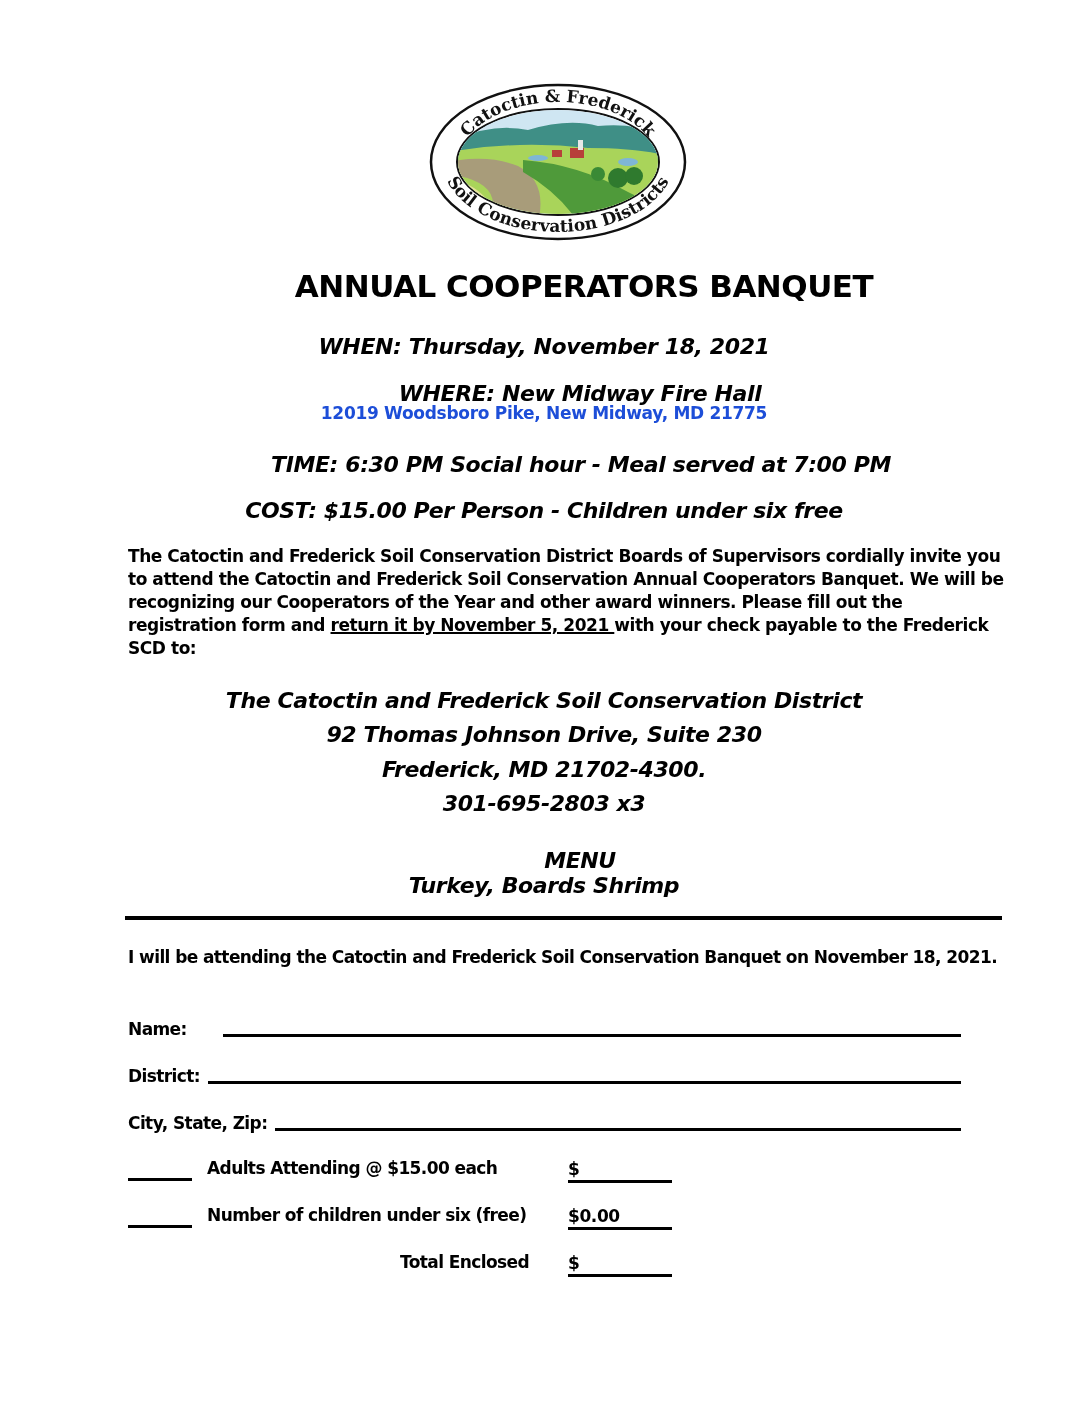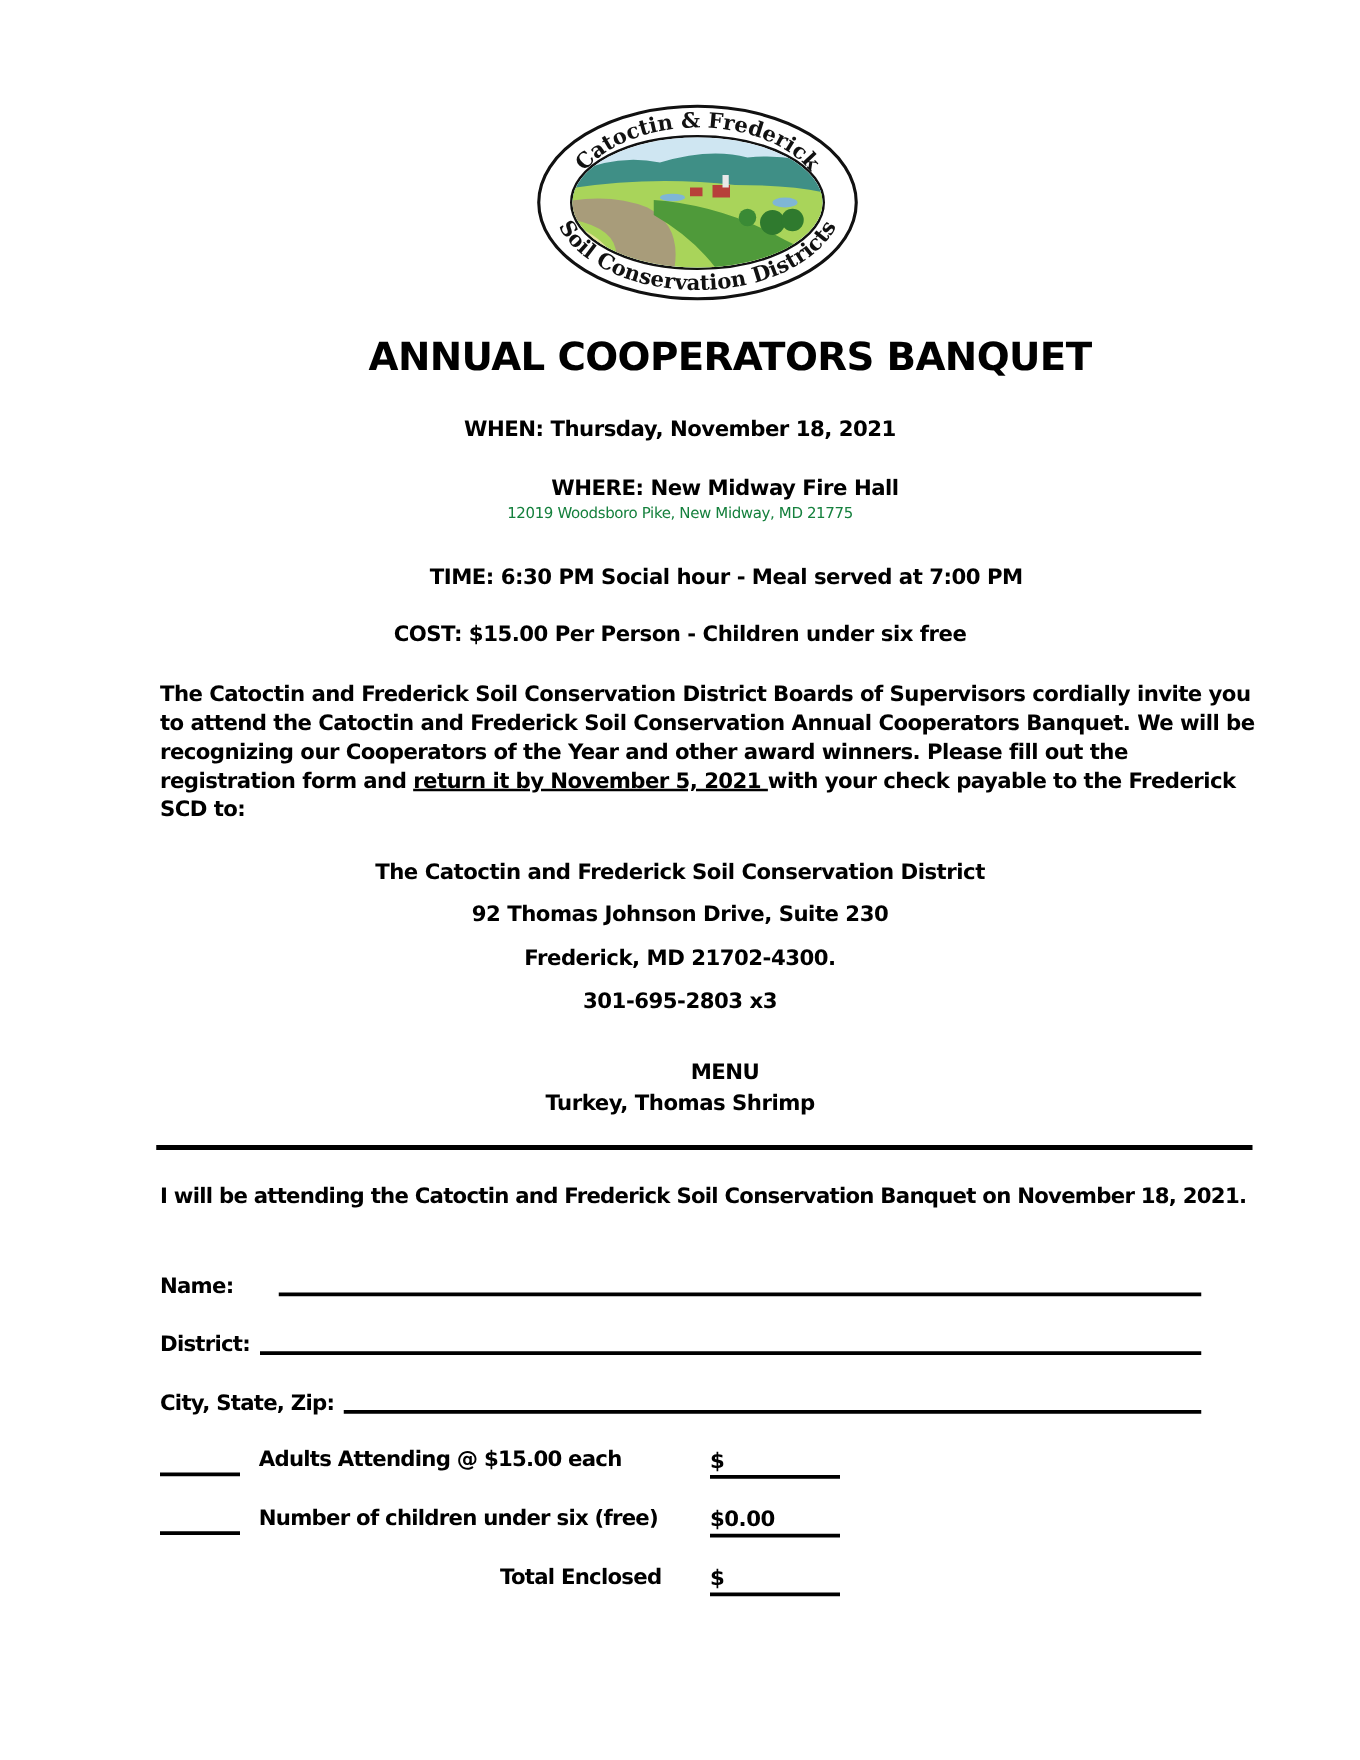--- a/index.html
+++ b/index.html
@@ -5,22 +5,22 @@
   html, body { margin: 0; padding: 0; background: #ffffff; }
   body { width: 1088px; height: 1408px; position: relative; overflow: hidden;
          font-family: "DejaVu Sans", sans-serif; color: #000; }
   .abs { position: absolute; }
   .c { left: 0; width: 1088px; text-align: center; }
 
   #logo { left: 428px; top: 82px; width: 260px; height: 160px; }
 
   .title { top: 268px; font-size: 31px; font-weight: bold; letter-spacing: -0.5px;
            font-family: "DejaVu Sans", sans-serif; padding-left: 40px; }
-  .line { font-size: 17px; font-weight: bold; letter-spacing: -0.4px; }
-  .addr { font-size: 12px; font-weight: normal; color: #15803d; letter-spacing: -0.3px; }
+  .line { font-size: 22px; font-weight: bold; letter-spacing: -0.4px; font-style: italic; }
+  .addr { font-size: 17px; font-weight: bold; color: #1d4ed8; letter-spacing: -0.3px; }
 
   .para { left: 128px; top: 545px; width: 880px; font-size: 17px; font-weight: bold;
           line-height: 23px; letter-spacing: -0.45px; }
   .para u { text-decoration: underline; text-decoration-thickness: 2px; }
 
   .divider { left: 125px; top: 916px; width: 877px; height: 4px; background: #000; }
 
   .attend { left: 128px; top: 945px; width: 870px; font-size: 17px; font-weight: bold;
             line-height: 24px; letter-spacing: -0.6px; }
 
@@ -81,21 +81,21 @@
 <div class="abs c line" style="top:498px;">COST: $15.00 Per Person - Children under six free</div>
 
 <div class="abs para"><span>The Catoctin and Frederick Soil Conservation District Boards of Supervisors cordially invite you to attend the Catoctin and Frederick Soil Conservation Annual Cooperators Banquet.  We will be recognizing our Cooperators of the Year and other award winners. Please fill out the registration form and </span><u>return it by November 5, 2021 </u><span>with your check payable to the Frederick SCD to:</span></div>
 
 <div class="abs c line" style="top:688px;">The Catoctin and Frederick Soil Conservation District</div>
 <div class="abs c line" style="top:722px;">92 Thomas Johnson Drive, Suite 230</div>
 <div class="abs c line" style="top:757px;">Frederick, MD 21702-4300.</div>
 <div class="abs c line" style="top:791px;">301-695-2803 x3</div>
 
 <div class="abs c line" style="top:848px;margin-left:36px;">MENU</div>
-<div class="abs c line" style="top:873px;">Turkey, Thomas Shrimp</div>
+<div class="abs c line" style="top:873px;">Turkey, Boards Shrimp</div>
 
 <div class="abs divider"></div>
 
 <div class="abs attend">I will be attending the Catoctin and Frederick Soil Conservation Banquet on November 18, 2021.</div>
 
 <div class="abs field" style="top:1015px; width:833px;gap:28px;">
   <span class="lbl">Name:</span>
   <span class="blank" style="flex:1;"></span>
 </div>
 <div class="abs field" style="top:1062px; width:833px;">

